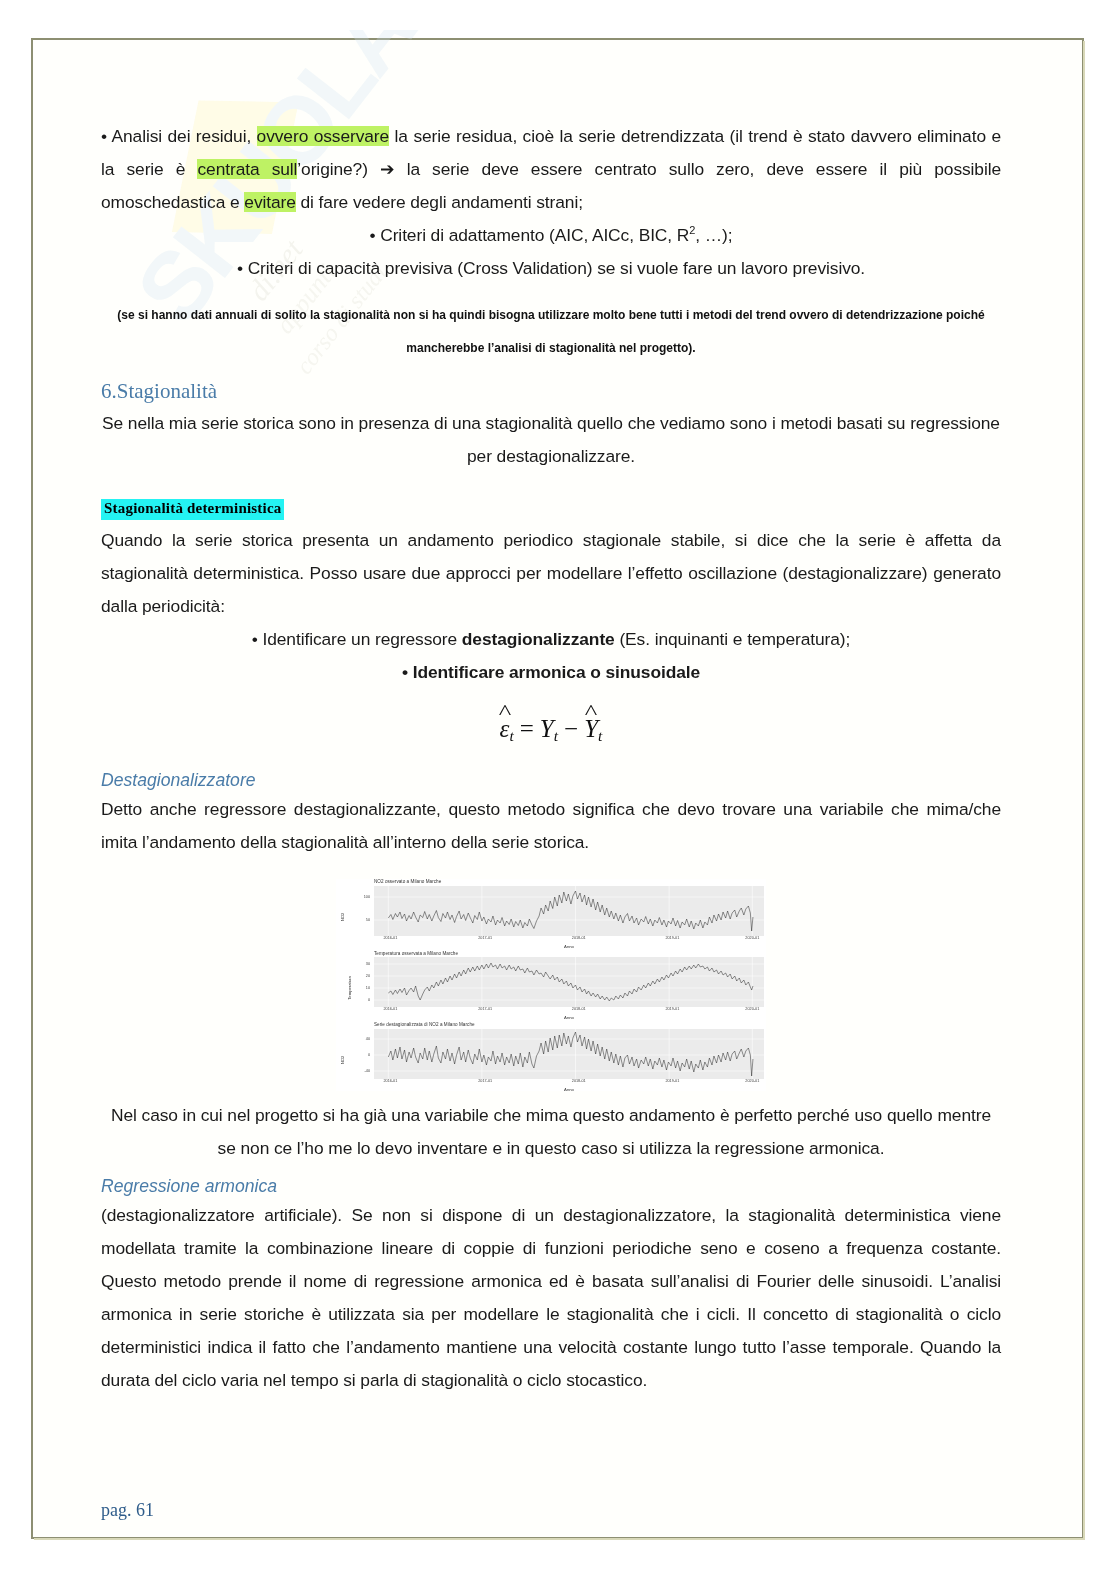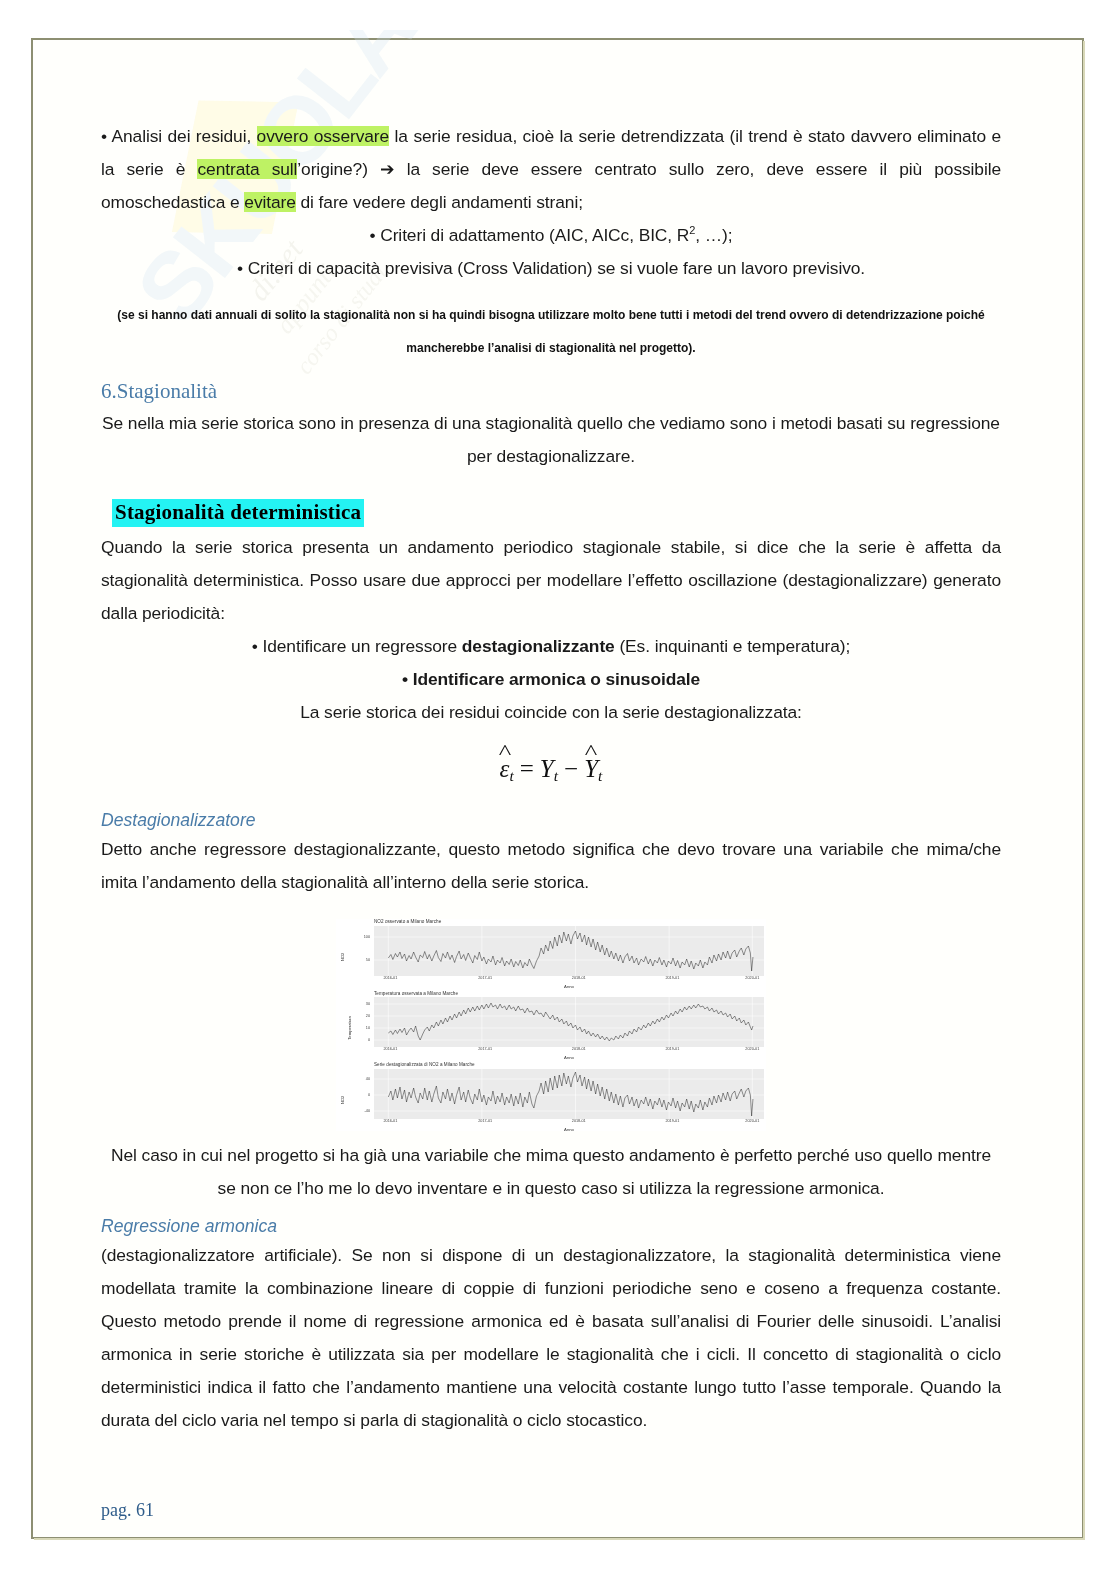--- a/index.html
+++ b/index.html
@@ -102,24 +102,24 @@
     margin: 12px 0 2px 0;
     font-family: "Liberation Serif", serif;
   }
 
   .hl-title {
     display: inline-block;
     background: #24f3f3;
     color: #000000;
     font-family: "Liberation Serif", serif;
     font-weight: bold;
-    font-size: 21px;
+    font-size: 15px;
     line-height: 1.18;
     padding: 1px 3px 2px 3px;
-    margin: 26px 0 4px 11px;
+    margin: 26px 0 4px 0;
     letter-spacing: 0.2px;
   }
 
   .subhead {
     color: #4a7ca8;
     font-style: italic;
     font-size: 17.6px;
     line-height: 26px;
     margin: 18px 0 0 0;
   }
@@ -272,21 +272,20 @@
     <div>
       <span class="hl-title">Stagionalità deterministica</span>
     </div>
 
     <p class="para">Quando la serie storica presenta un andamento periodico stagionale stabile, si dice che la serie è affetta da stagionalità deterministica. Posso usare due approcci per modellare l’effetto oscillazione (destagionalizzare) generato dalla periodicità:</p>
 
     <p class="para nojust"><span>• Identificare un regressore </span><b>destagionalizzante</b><span> (Es. inquinanti e temperatura);</span></p>
 
     <p class="para nojust" style="font-weight:bold">• Identificare armonica o sinusoidale</p>
 
-    <p class="para nojust">La serie storica dei residui coincide con la serie destagionalizzata:</p>
 
     <div class="formula">
       <span class="hatw"><span class="hat">^</span><i>ε</i></span><sub>t</sub><span class="op">=</span><i>Y</i><sub>t</sub><span class="op">−</span><span class="hatw"><span class="hat">^</span><i>Y</i></span><sub>t</sub>
     </div>
 
     <div class="subhead">Destagionalizzatore</div>
     <p class="para">Detto anche regressore destagionalizzante, questo metodo significa che devo trovare una variabile che mima/che imita l’andamento della stagionalità all’interno della serie storica.</p>
 
     <div id="charts">
 

